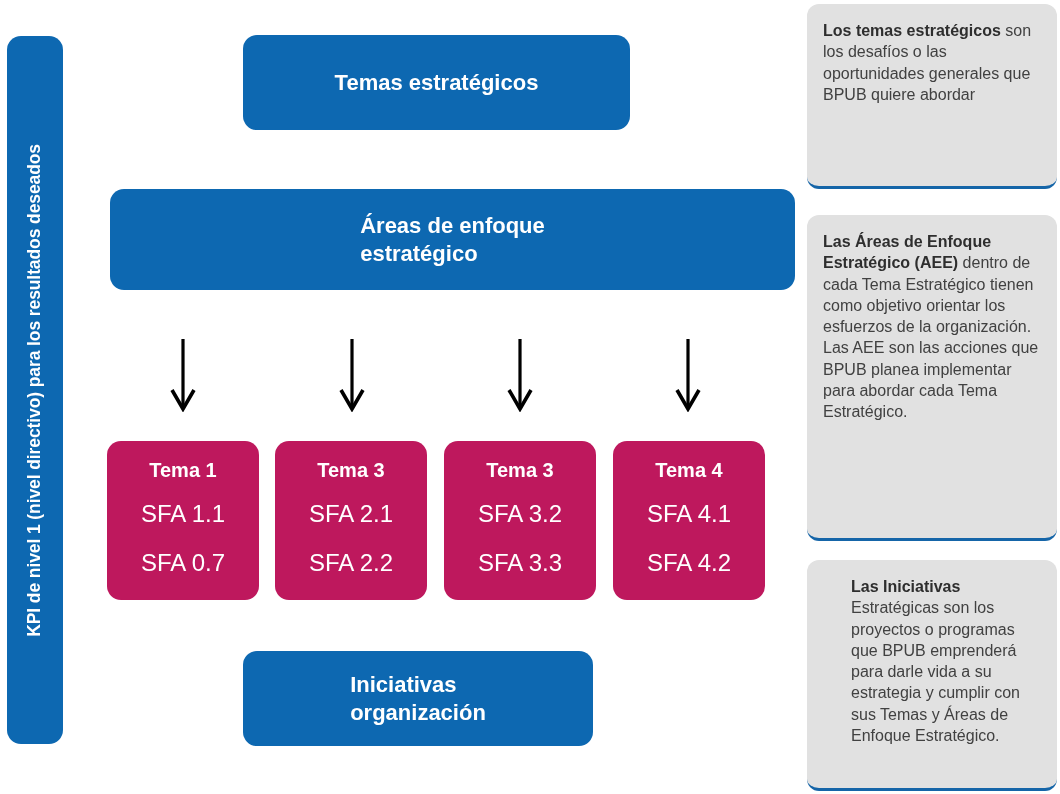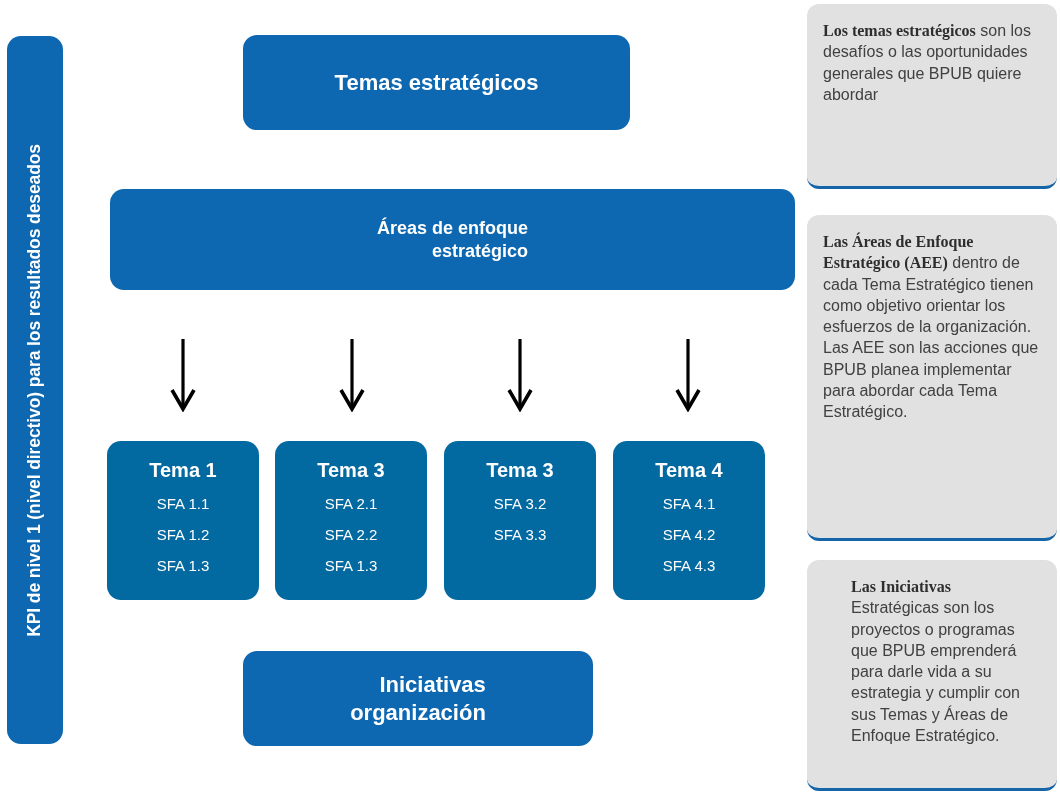--- a/index.html
+++ b/index.html
@@ -43,38 +43,38 @@
 
   
   .blue-box {
     position: absolute;
     background: #0D68B1;
     border-radius: 14px;
     color: #ffffff;
     display: flex;
     align-items: center;
     justify-content: center;
-    text-align: right;
+    text-align: left;
     font-weight: bold;
   }
 
   .box-temas {
     left: 243px;
     top: 35px;
     width: 387px;
     height: 95px;
     font-size: 22px;
   }
 
   .box-areas {
     left: 110px;
     top: 189px;
     width: 685px;
     height: 101px;
-    font-size: 18px;
+    font-size: 22px;
     line-height: 1.25;
   }
 
   .box-iniciativas {
     left: 243px;
     top: 651px;
     width: 350px;
     height: 95px;
     font-size: 22px;
     line-height: 1.25;
@@ -88,54 +88,54 @@
     height: 74px;
   }
   .arrow svg { display: block; }
 
   
   .tema-card {
     position: absolute;
     top: 441px;
     width: 152px;
     height: 159px;
-    background: #0369a1;
+    background: #be185d;
     border-radius: 14px;
     color: #ffffff;
     text-align: center;
     box-sizing: border-box;
     padding-top: 15px;
   }
   .tema-title {
     font-size: 20px;
     font-weight: bold;
     line-height: 1.45;
     margin-bottom: 4px;
   }
   .tema-sfa {
-    font-size: 15px;
+    font-size: 24px;
     font-weight: normal;
     line-height: 2.05;
   }
 
   
   .note {
     position: absolute;
     left: 807px;
     width: 250px;
     background: #E1E1E1;
     border-radius: 12px;
     border-bottom: 3px solid #1565A8;
     box-sizing: border-box;
     color: #414141;
     font-size: 16px;
     line-height: 1.33;
     padding: 16px 16px 12px 16px;
   }
-  .note b { color: #2e2e2e; font-family: Liberation Serif, serif; }
+  .note b { color: #2e2e2e; }
 
   .note-1 { top: 4px;   height: 185px; }
   .note-2 { top: 215px; height: 326px; }
   .note-3 { top: 560px; height: 231px; padding-left: 44px; }
 
   .note-text { margin: 0; }
 </style>
 </head>
 <body>
 
@@ -175,21 +175,21 @@
 <div class="arrow" style="left:675px">
   <svg width="26" height="74" viewBox="0 0 26 74" xmlns="http://www.w3.org/2000/svg">
     <line x1="13" y1="1" x2="13" y2="70" stroke="#000000" stroke-width="3.2"></line>
     <polyline points="2,52 13,71 24,52" fill="none" stroke="#000000" stroke-width="3.6"></polyline>
   </svg>
 </div>
 
 <div class="tema-card" style="left:107px">
   <div class="tema-title">Tema 1</div>
   <div class="tema-sfa">SFA 1.1</div>
-  <div class="tema-sfa">SFA 1.2</div>
+  <div class="tema-sfa">SFA 0.7</div>
   <div class="tema-sfa">SFA 1.3</div>
 </div>
 
 <div class="tema-card" style="left:275px">
   <div class="tema-title">Tema 3</div>
   <div class="tema-sfa">SFA 2.1</div>
   <div class="tema-sfa">SFA 2.2</div>
   <div class="tema-sfa">SFA 1.3</div>
 </div>
 

